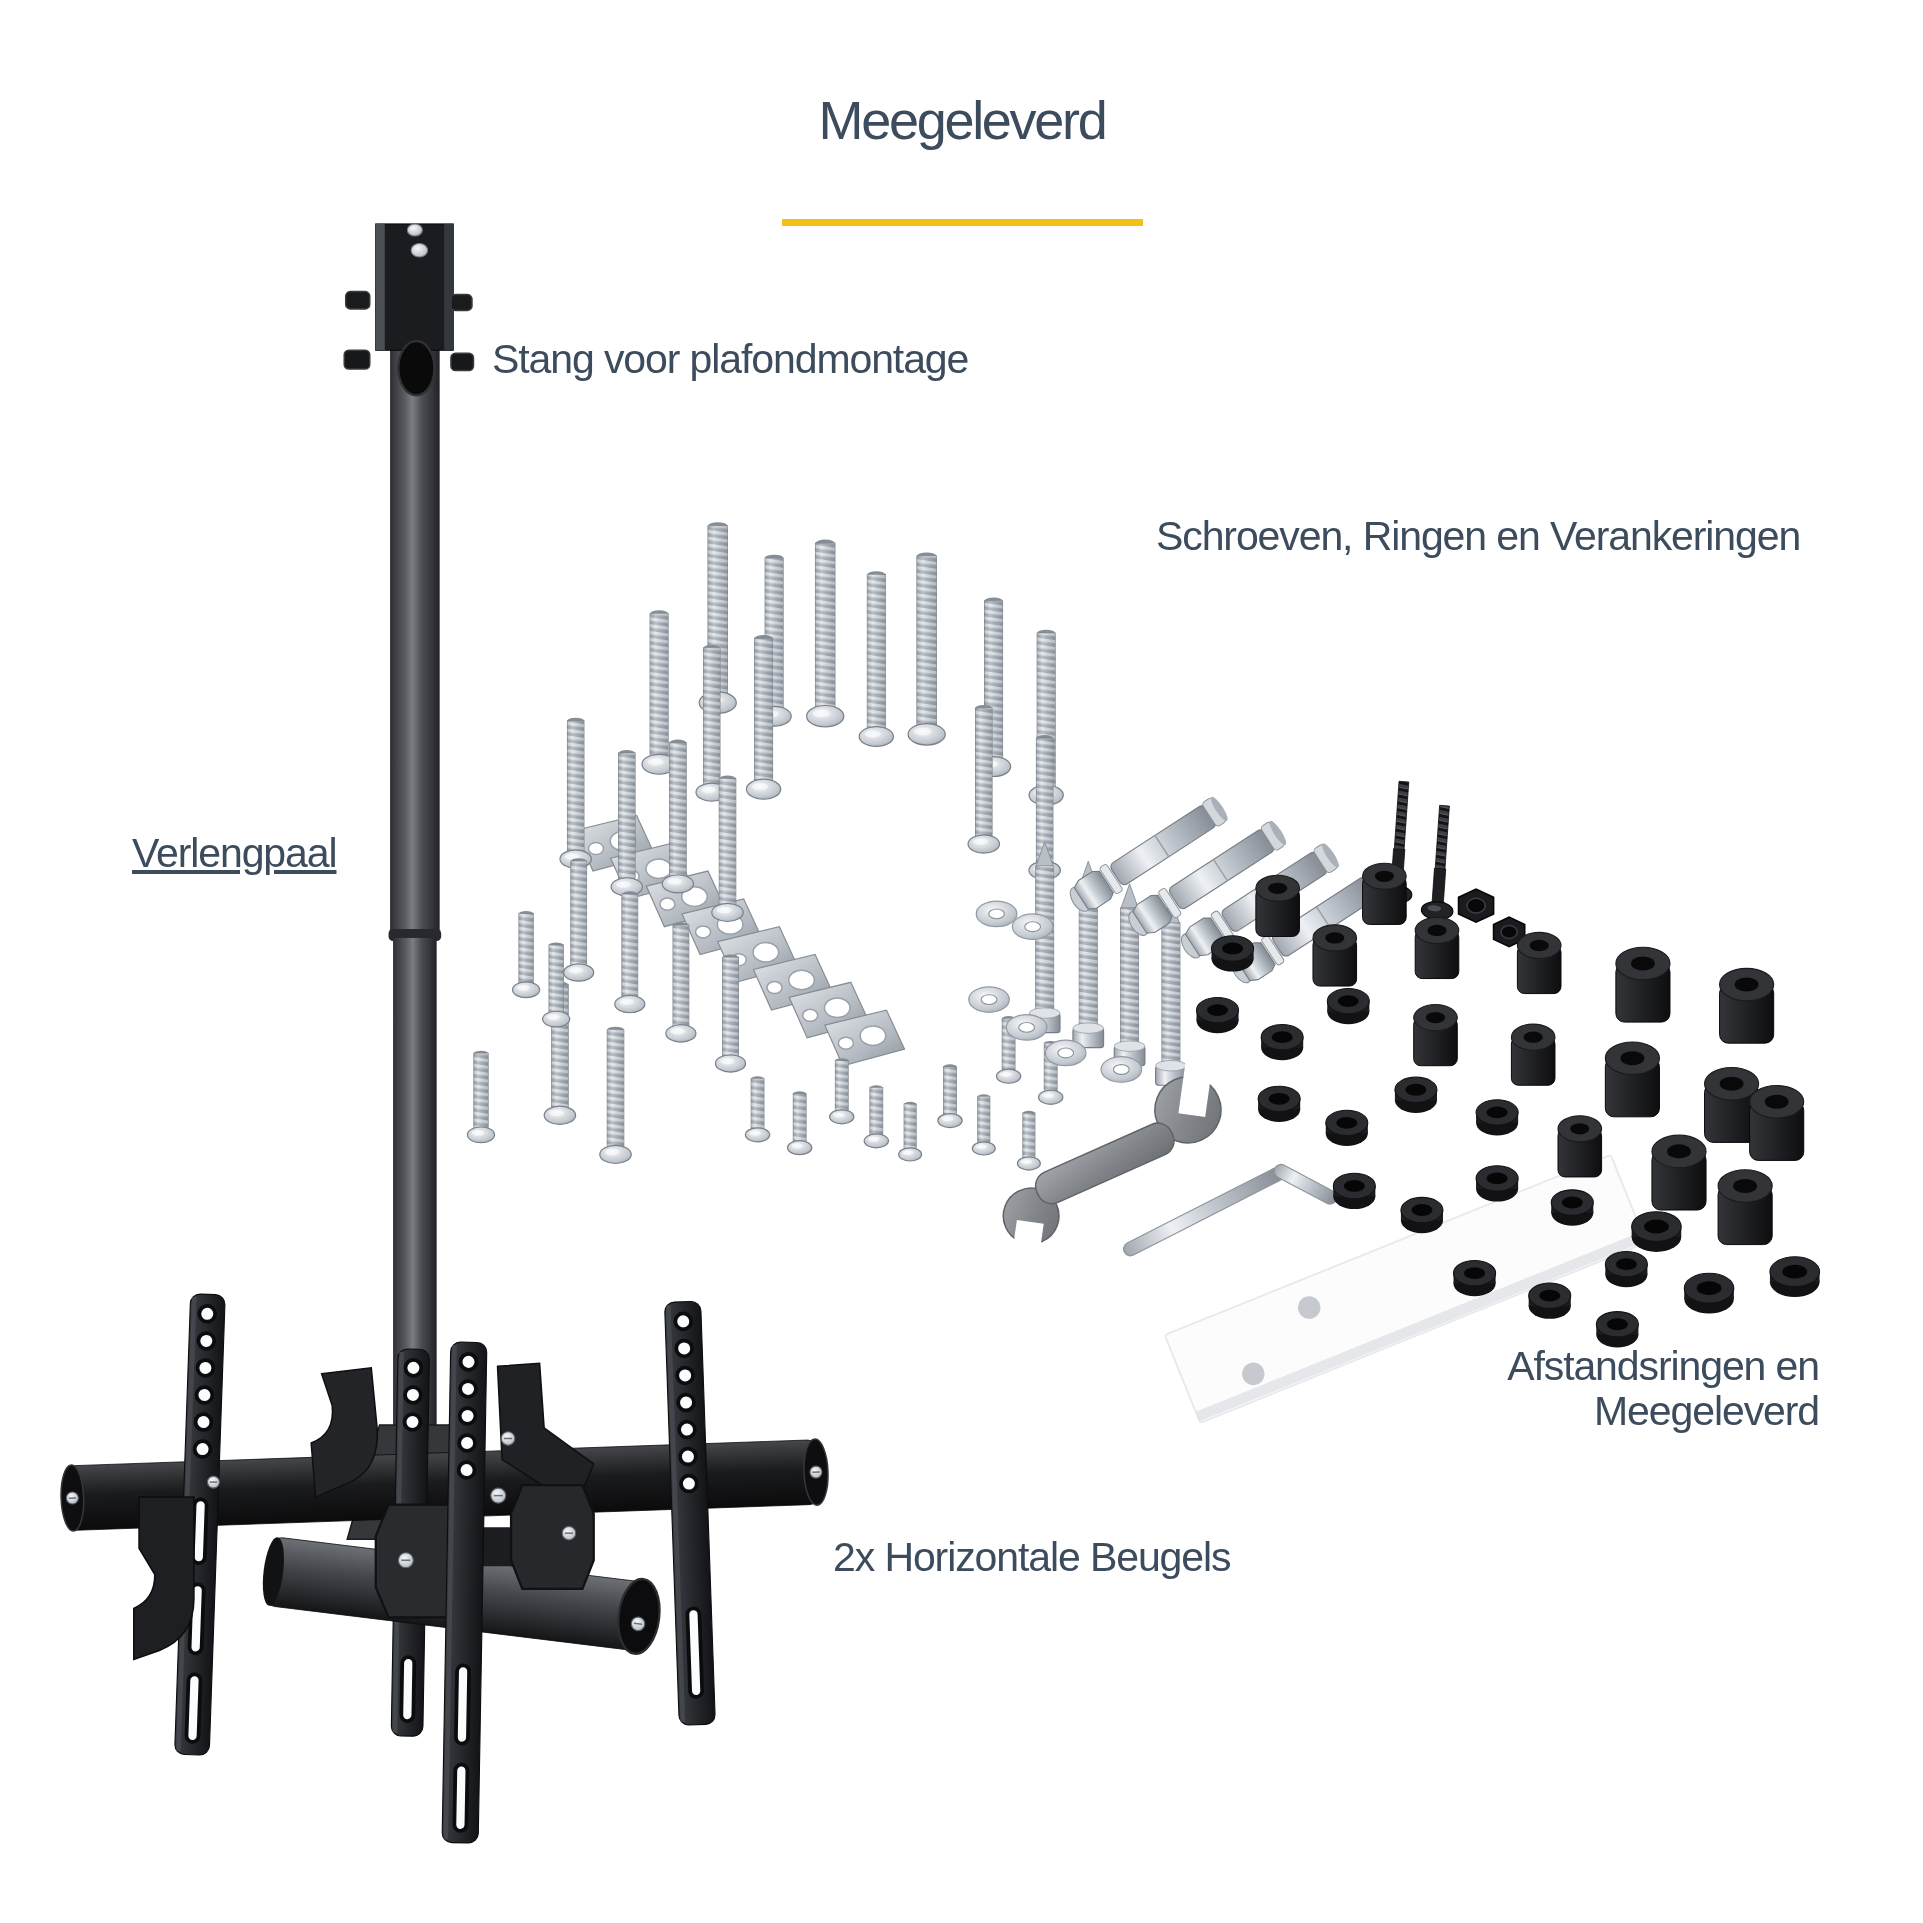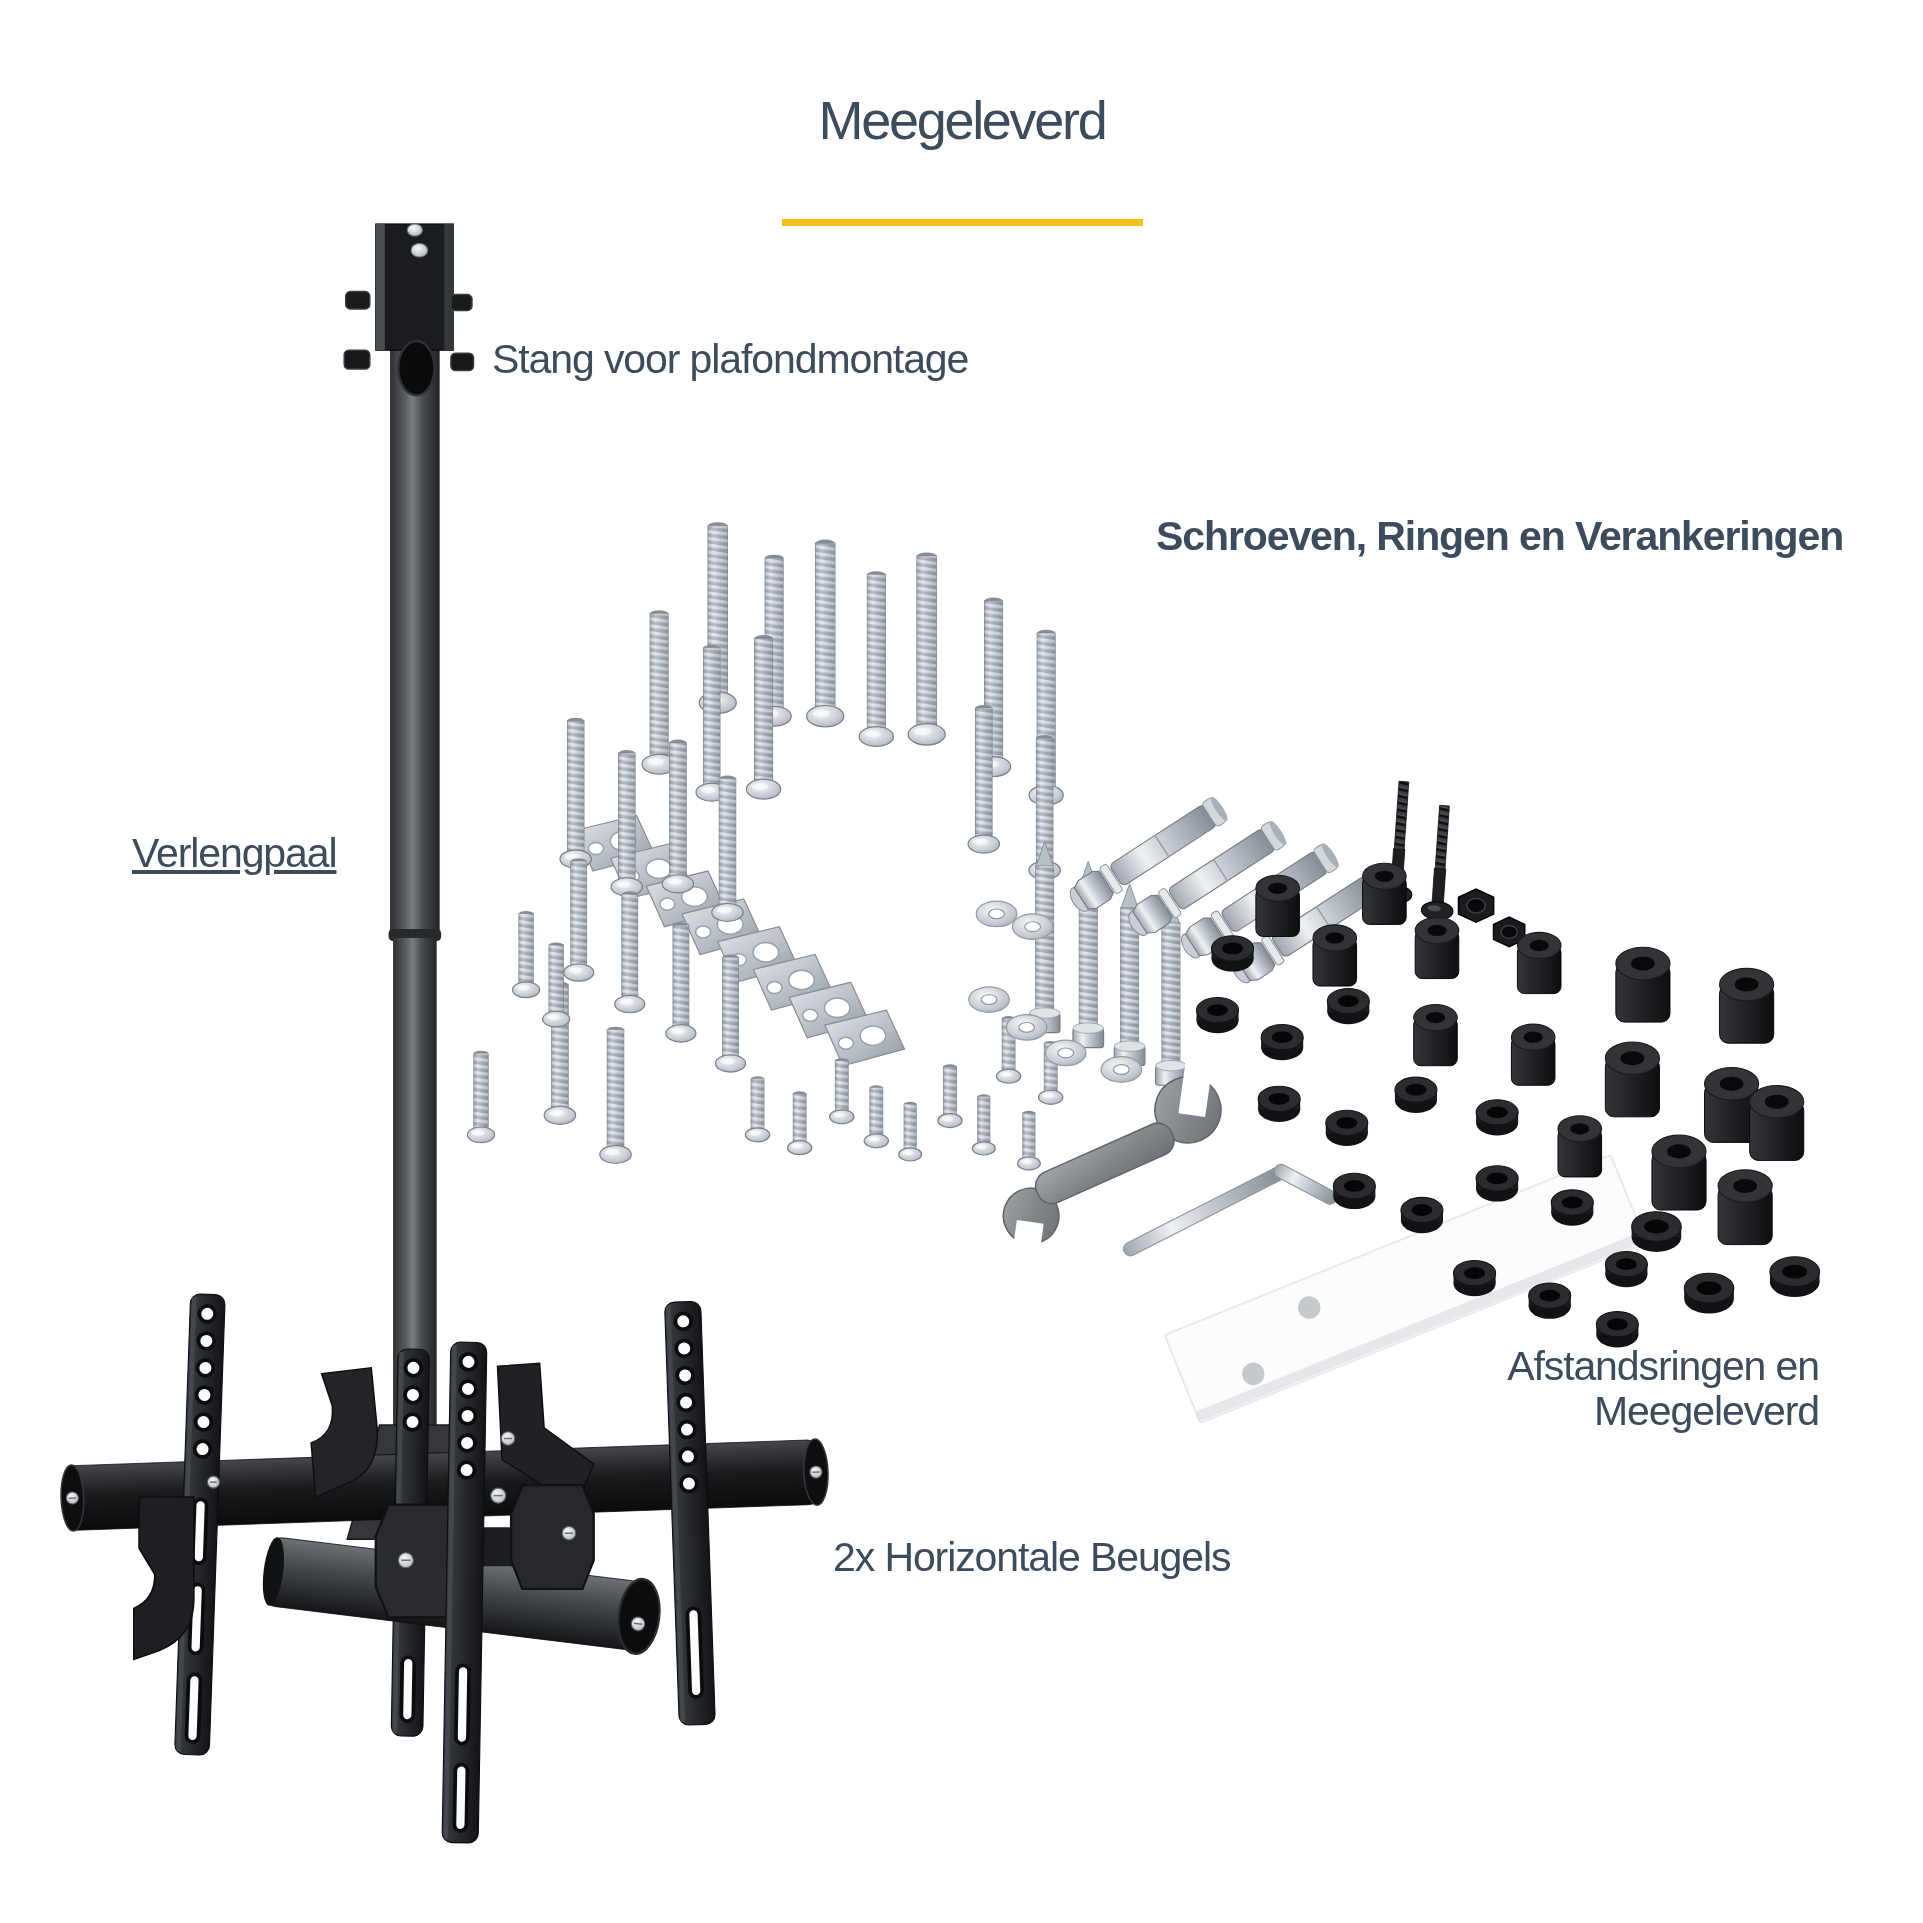--- a/index.html
+++ b/index.html
@@ -6,21 +6,21 @@
   .stage{position:relative;width:1924px;height:1924px;background:#fff;overflow:hidden;
          font-family:"Liberation Sans",sans-serif;}
   #art{position:absolute;left:0;top:0;width:1924px;height:1924px;}
   .page-title{position:absolute;left:0;right:0;top:89px;margin:0;text-align:center;
       font-size:54px;font-weight:300;letter-spacing:-2.3px;color:var(--ink,#3c4c5d);}
   .underline{position:absolute;left:782px;top:219px;width:361px;height:6.8px;
       background:var(--accent,#f3c117);}
   .lbl{position:absolute;font-size:41px;font-weight:300;letter-spacing:-1.1px;
       color:var(--ink,#3c4c5d);white-space:nowrap;line-height:1.1;}
   #lbl-stang{left:492px;top:337px;}
-  #lbl-schroeven{left:1156px;top:514px;font-weight:bold;}
+  #lbl-schroeven{left:1156px;top:514px;}
   #lbl-verleng{left:132px;top:831px;text-decoration:underline;}
   #lbl-afstand{left:1353px;top:1344px;width:466px;text-align:right;white-space:normal;}
   #lbl-horiz{left:833px;top:1535px;}
   #lbl-vert{left:59px;top:1766px;}
 </style>
 </head>
 <body>
 
 <div class="stage">
   <div id="art"><svg xmlns="http://www.w3.org/2000/svg" width="1924" height="1924" viewBox="0 0 2560 2560">

